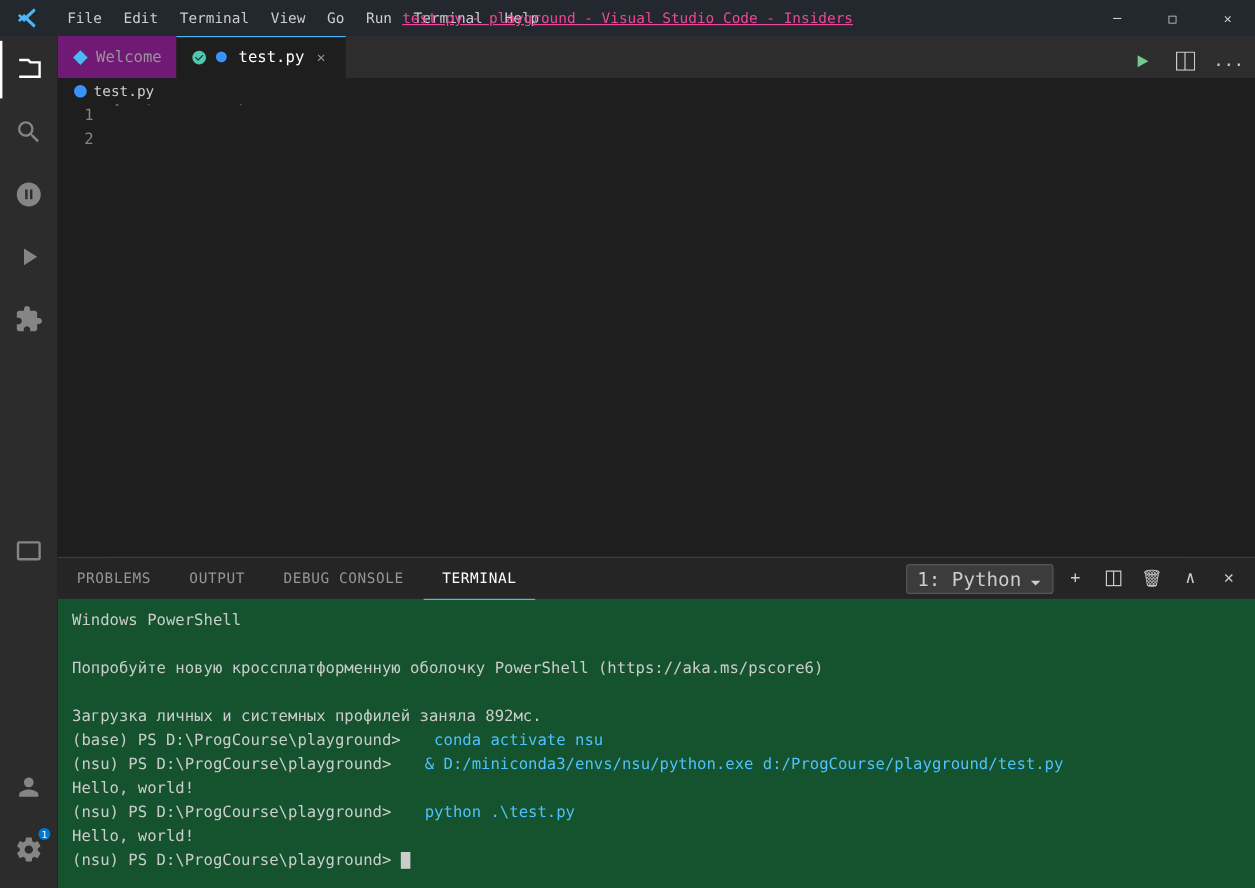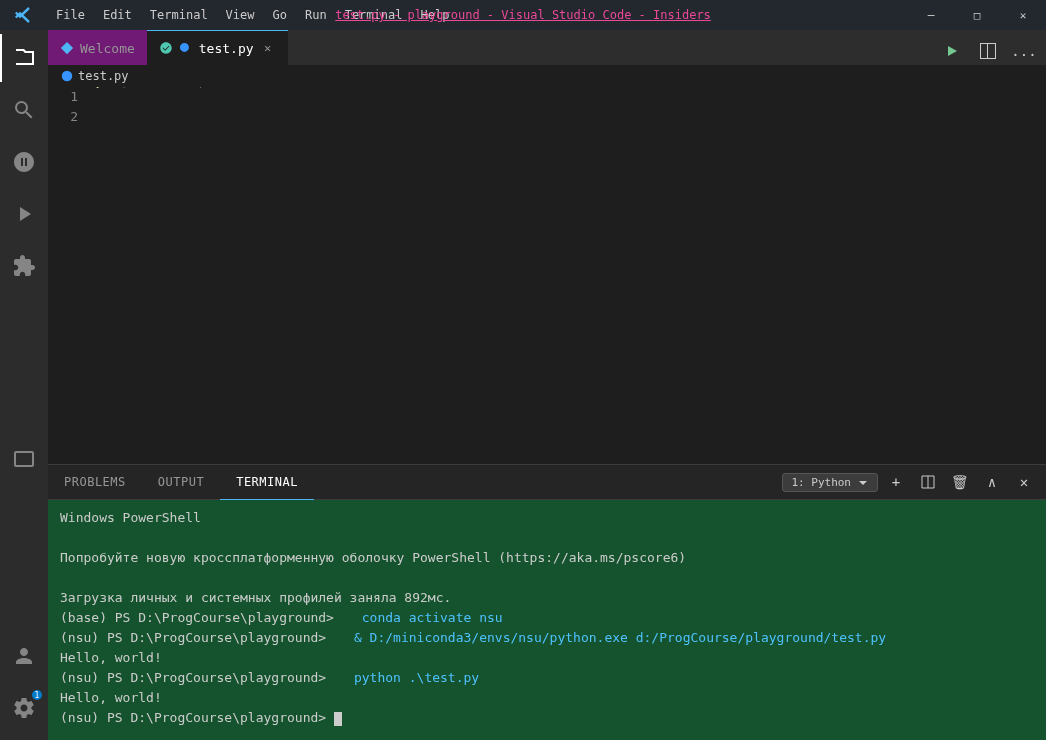--- a/index.html
+++ b/index.html
@@ -297,21 +297,21 @@
       cursor: pointer;
       border-radius: 3px;
     }
     #terminal-dropdown {
       display: flex;
       align-items: flex-end;
       background: #3c3c3c;
       border: 1px solid #555;
       border-radius: 3px;
       padding: 2px 8px;
-      font-size: 11px;
+      font-size: 16px;
       color: #cccccc;
       cursor: pointer;
       gap: 6px;
       margin-left: 8px;
     }
     #terminal-content {
       flex: 1;
       padding: 8px 12px;
       font-family: Consolas, monospace;
       font-size: 13px;
@@ -461,20 +461,21 @@
         <div id="scrollbar-track">
           <div id="scrollbar-thumb"></div>
         </div>
       </div>
     </div>
 
     <div id="terminal-panel">
       <div id="panel-tabs">
         <div class="panel-tab">PROBLEMS</div>
         <div class="panel-tab">OUTPUT</div>
+        <div class="panel-tab">DEBUG CONSOLE</div>
         <div class="panel-tab active">TERMINAL</div>
         <div id="panel-controls">
           <div id="terminal-dropdown">
             <span>1: Python</span>
             <svg width="12" height="12" viewBox="0 0 12 12" fill="currentColor">
                 <path d="M2 4l4 4 4-4z"></path>
               </svg>
           </div>
           <div class="panel-ctrl-btn" title="New Terminal">+</div>
           <div class="panel-ctrl-btn" title="Split Terminal">

